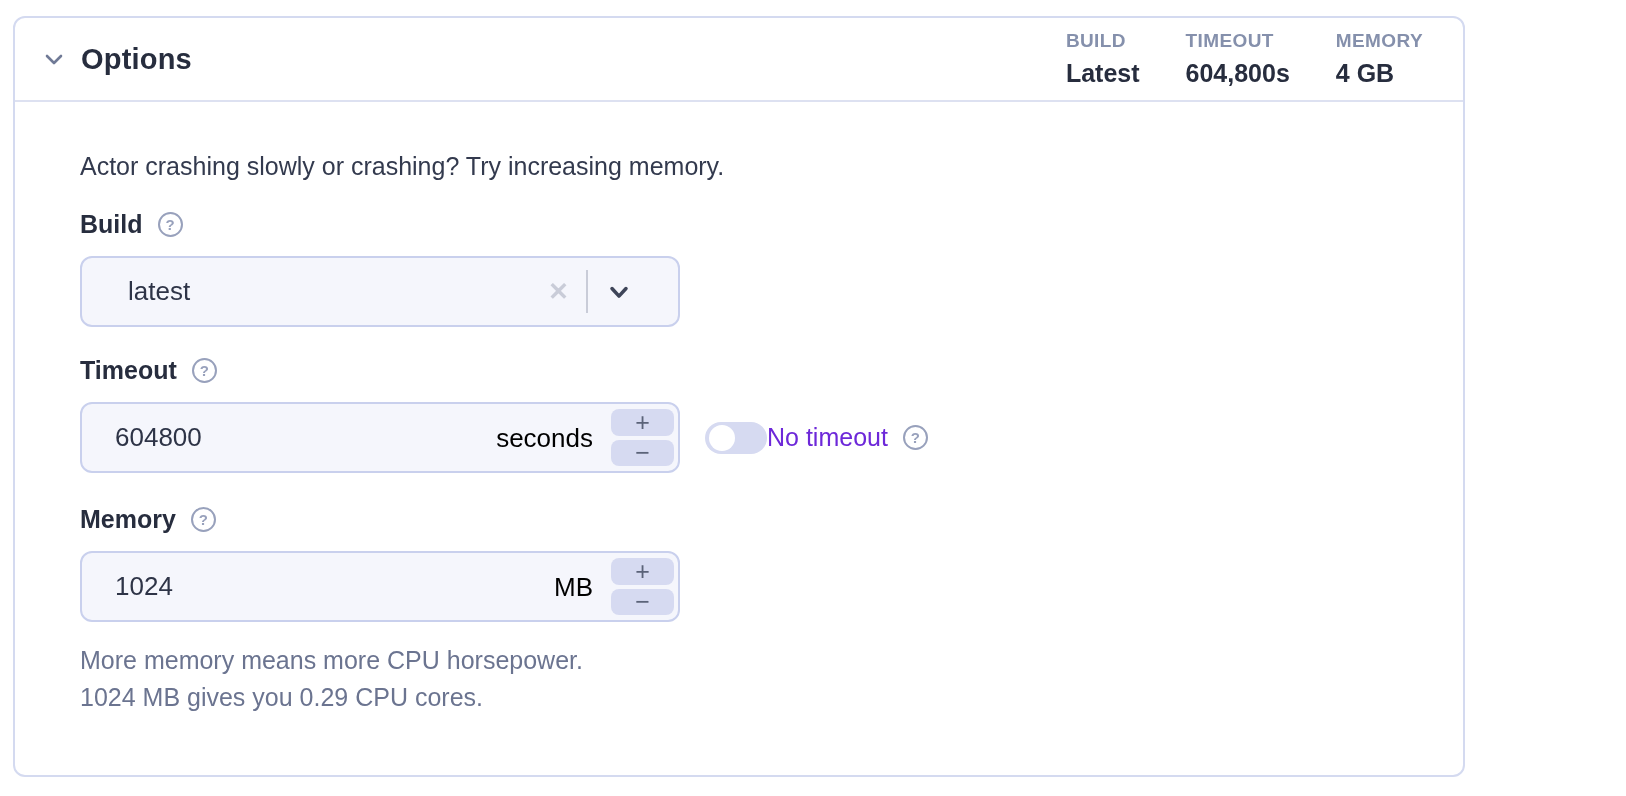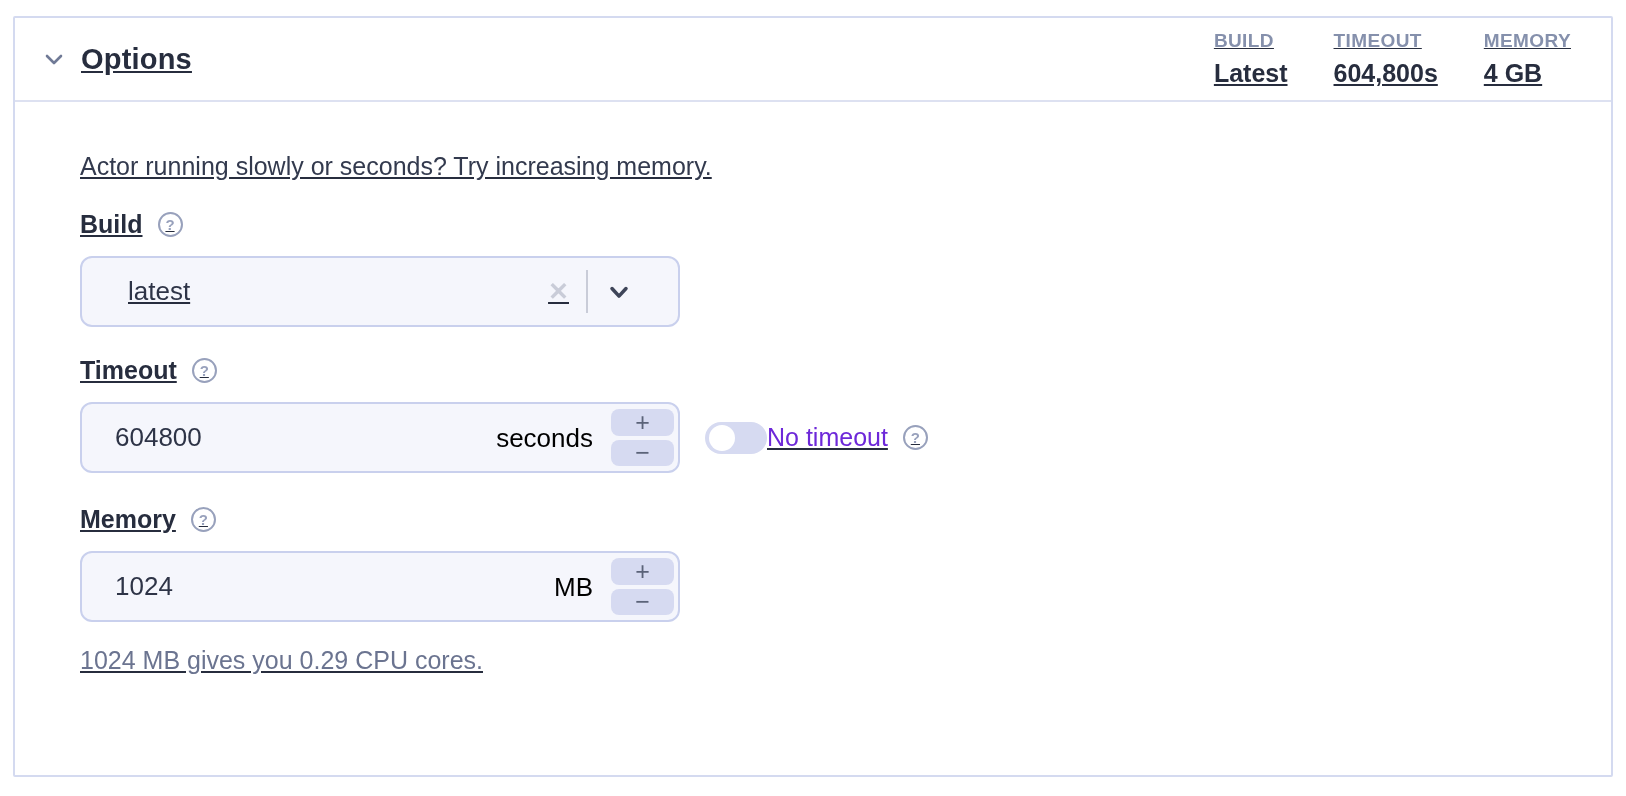--- a/index.html
+++ b/index.html
@@ -7,25 +7,24 @@
   body {
     width: 1626px; height: 796px;
     background: #ffffff;
     font-family: "Liberation Sans", sans-serif;
     color: #272d3e;
     position: relative;
     overflow: hidden;
   }
   .card {
     position: absolute; left: 13px; top: 16px;
-    width: 1600px; height: 761px;
+    width: 1452px; height: 761px;
     background: #ffffff;
     border: 2px solid #d4daf0;
-    border-radius: 2px;
-    text-decoration: underline;
+    border-radius: 12px;
   }
   
   .card-header {
     display: flex; align-items: center;
     height: 84px;
     padding: 0 40px 0 27px;
     border-bottom: 2px solid #dde1f1;
   }
   .header-left { display: flex; align-items: center; gap: 15px; cursor: pointer; }
   .collapse-chevron { width: 24px; height: 24px; display:flex; align-items:center; justify-content:center; }
@@ -132,21 +131,21 @@
       </div>
       <div class="stat">
         <span class="stat-label">MEMORY</span>
         <span class="stat-value">4 GB</span>
       </div>
     </div>
   </div>
 
   <div class="card-body">
 
-    <div class="intro">Actor running slowly or seconds? Try increasing memory.</div>
+    <div class="intro">Actor crashing slowly or crashing? Try increasing memory.</div>
 
     <div class="field-label">
       <span>Build</span>
       <span class="help">?</span>
     </div>
     <div class="field-box select-box">
       <span class="select-value">latest</span>
       <span class="select-controls">
         <span class="clear-x">✕</span>
         <span class="v-divider"></span>
@@ -184,17 +183,18 @@
     </div>
     <div class="field-box">
       <input class="num-input" type="text" value="1024" style="">
       <span class="unit">MB</span>
       <span class="steppers">
         <button class="step-btn">+</button>
         <button class="step-btn">−</button>
       </span>
     </div>
     <div class="help-text">
+      <div>More memory means more CPU horsepower.</div>
       <div>1024 MB gives you 0.29 CPU cores.</div>
     </div>
 
   </div>
 </div>
 
 </body></html>

